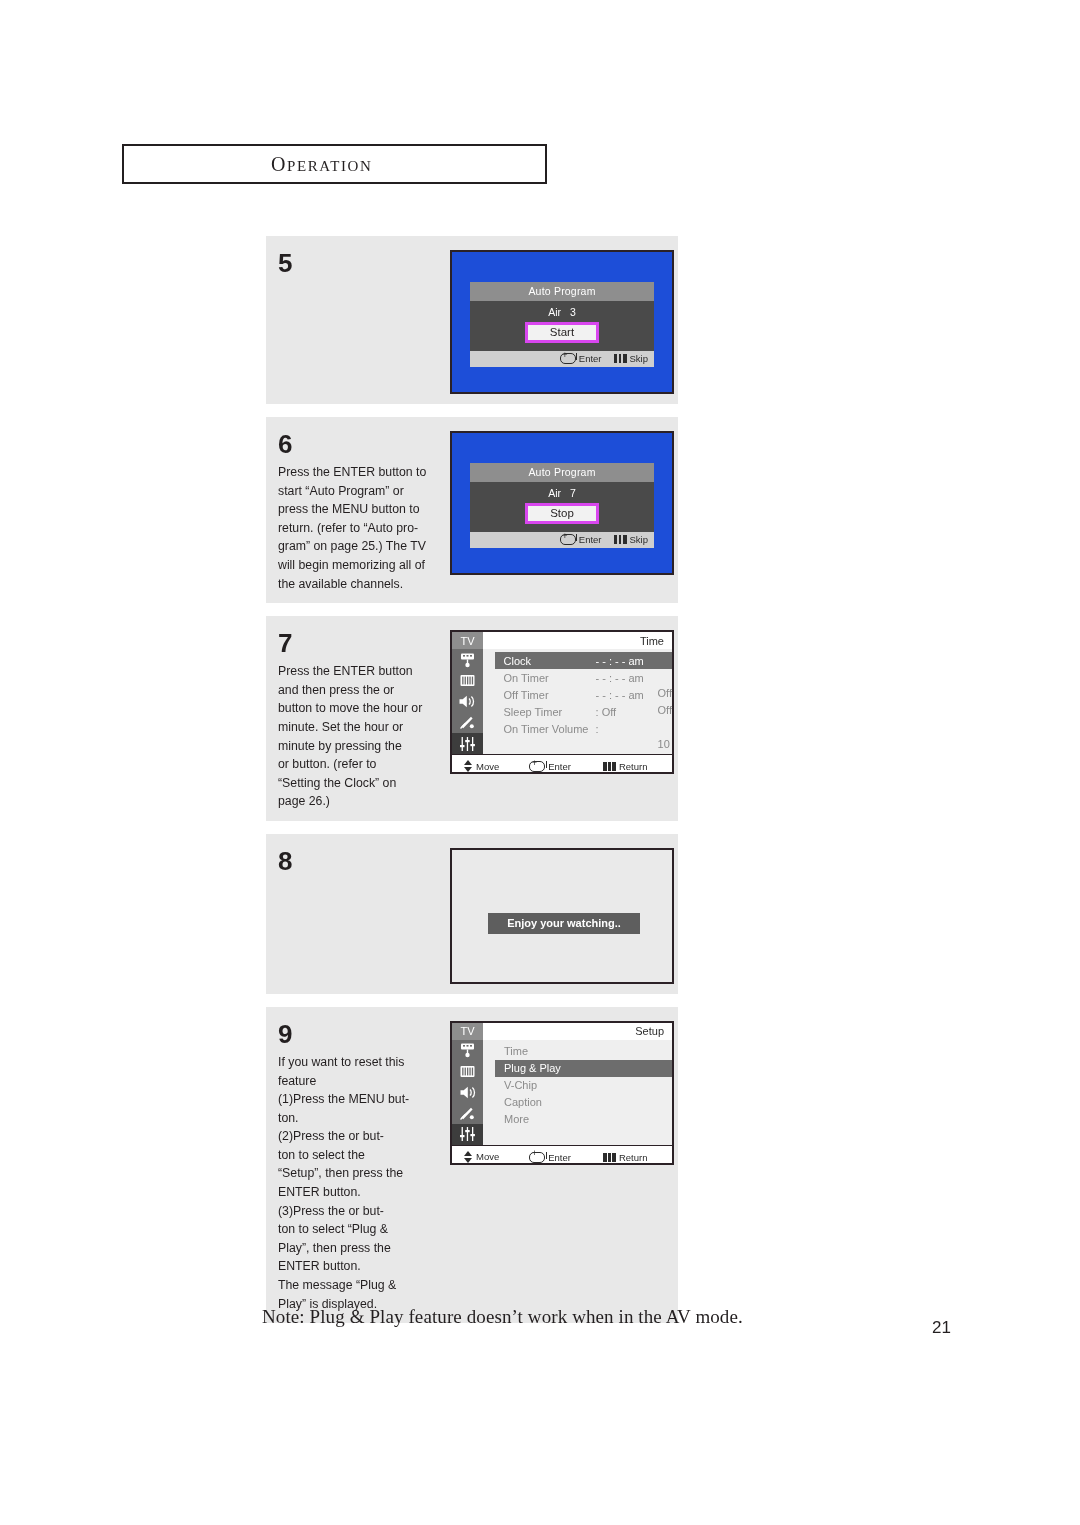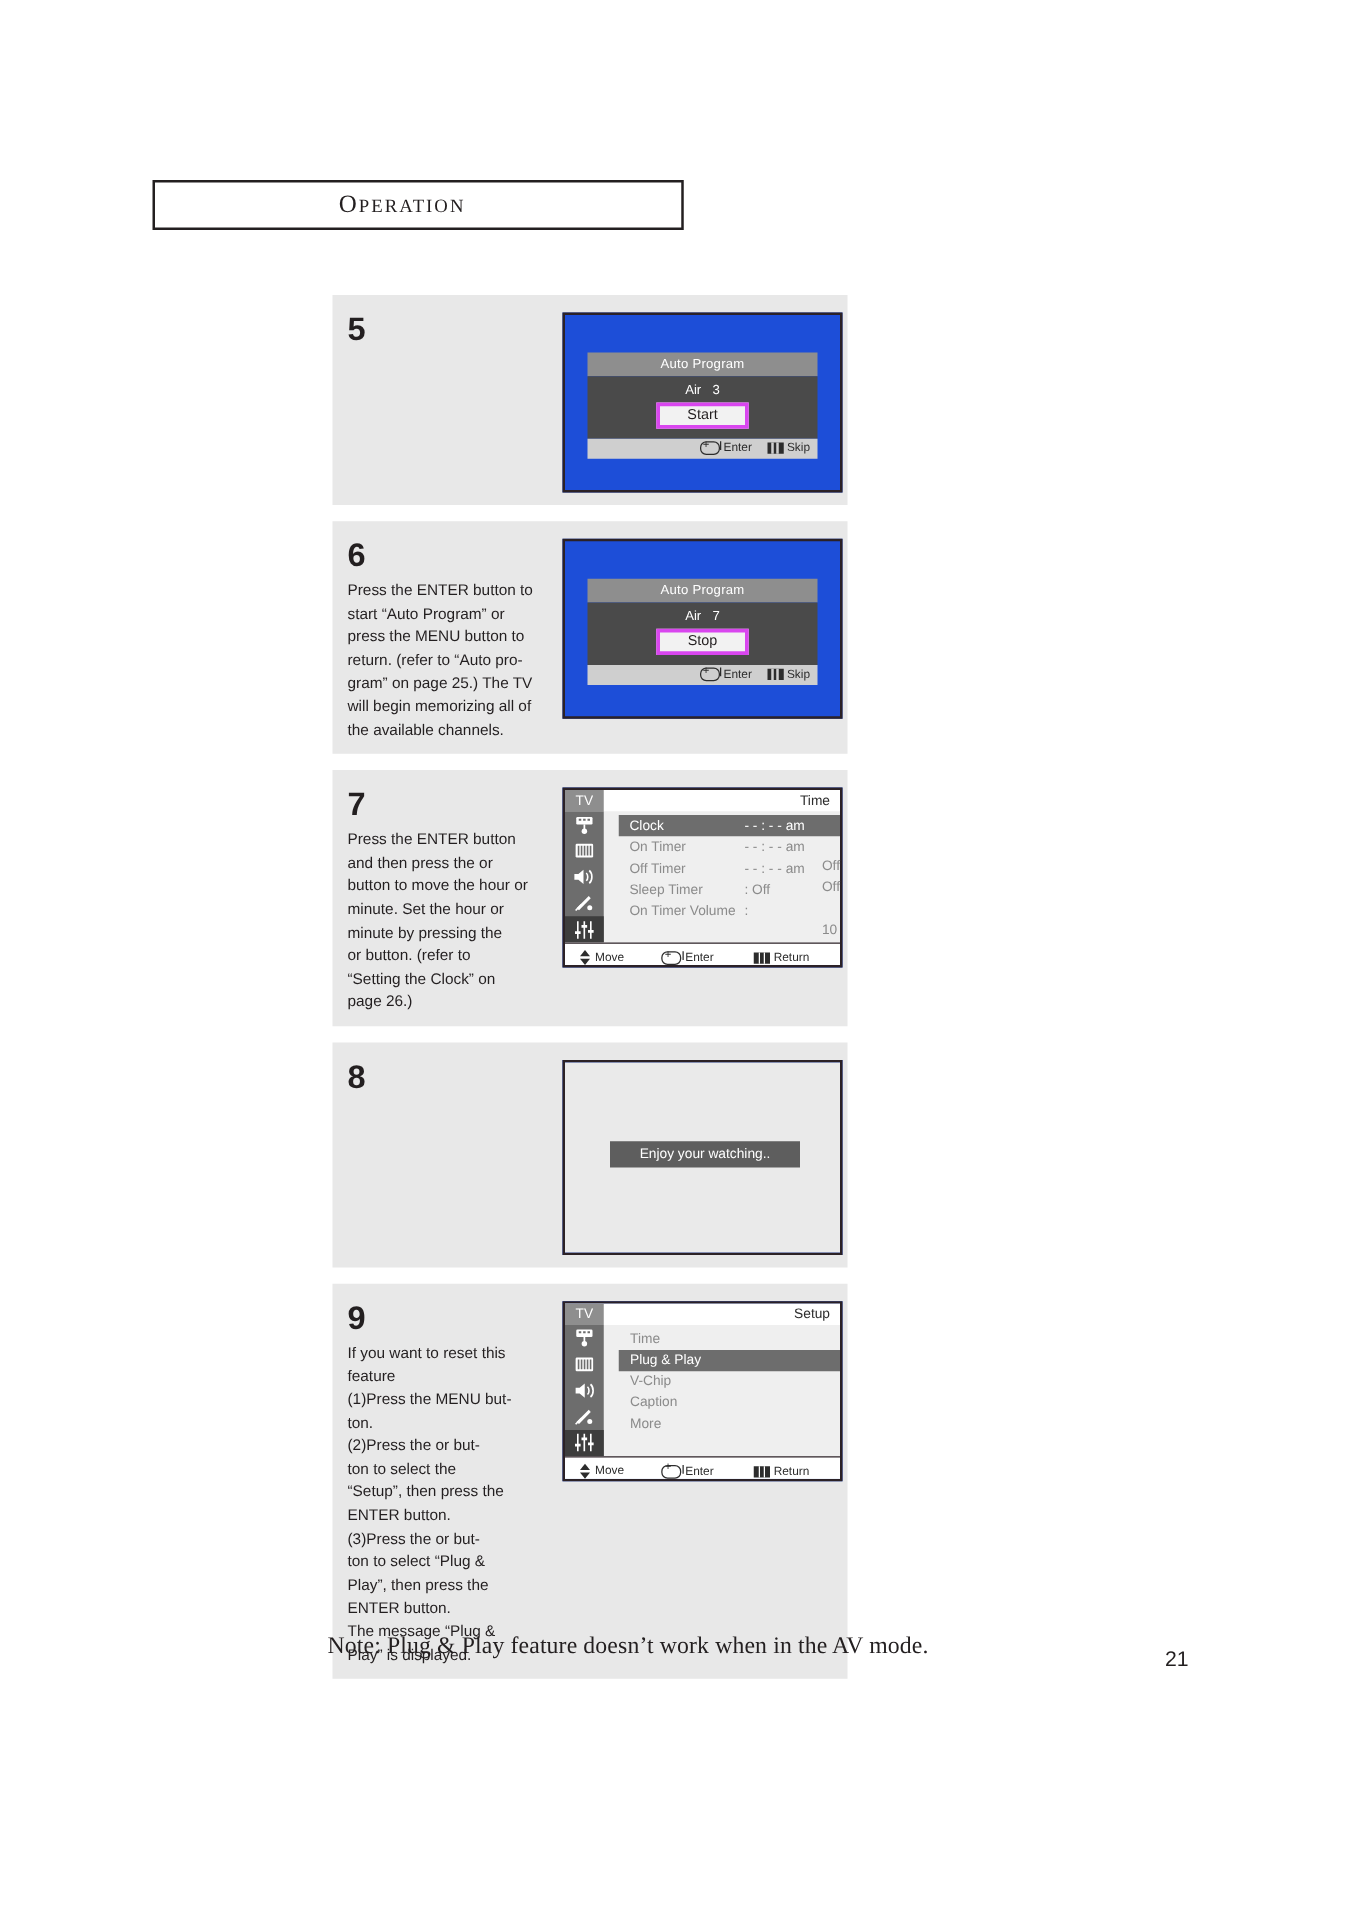--- a/index.html
+++ b/index.html
@@ -84,21 +84,21 @@
   
   .tv-frame {
     width: 224px;
     border: 2px solid #2b2126;
     background: #1d4ed8;
     box-sizing: border-box;
     position: relative;
   }
   .tv-frame.h-auto   { height: 144px; }
   .tv-frame.h-menu   { height: 144px; padding: 0; border-width: 2px; }
-  .tv-frame.h-msg    { height: 156px; }
+  .tv-frame.h-msg    { height: 136px; font-weight: bold; }
 
   
   .osd-auto {
     position: absolute;
     left: 18px;
     right: 18px;
     top: 30px;
   }
   .osd-title {
     background: #8e8e8e;

